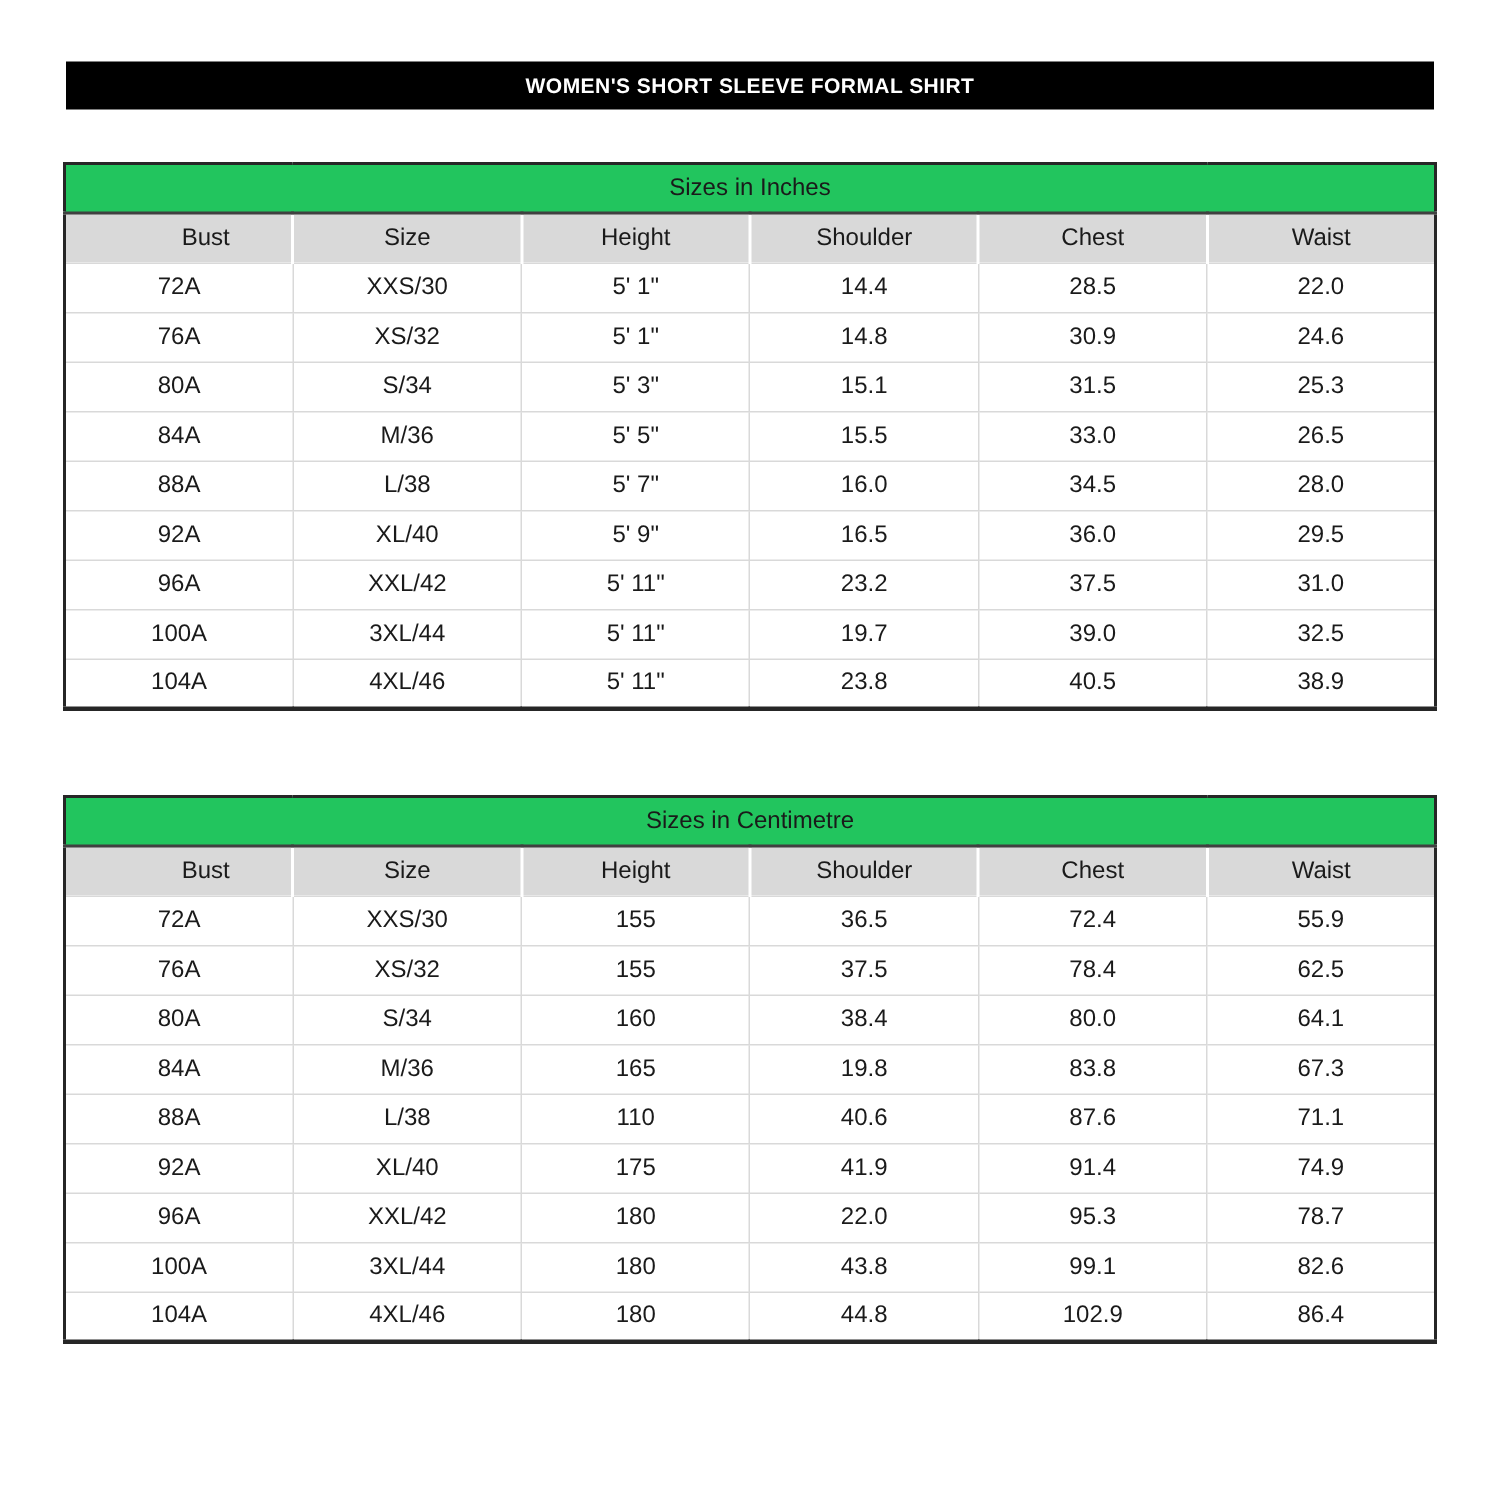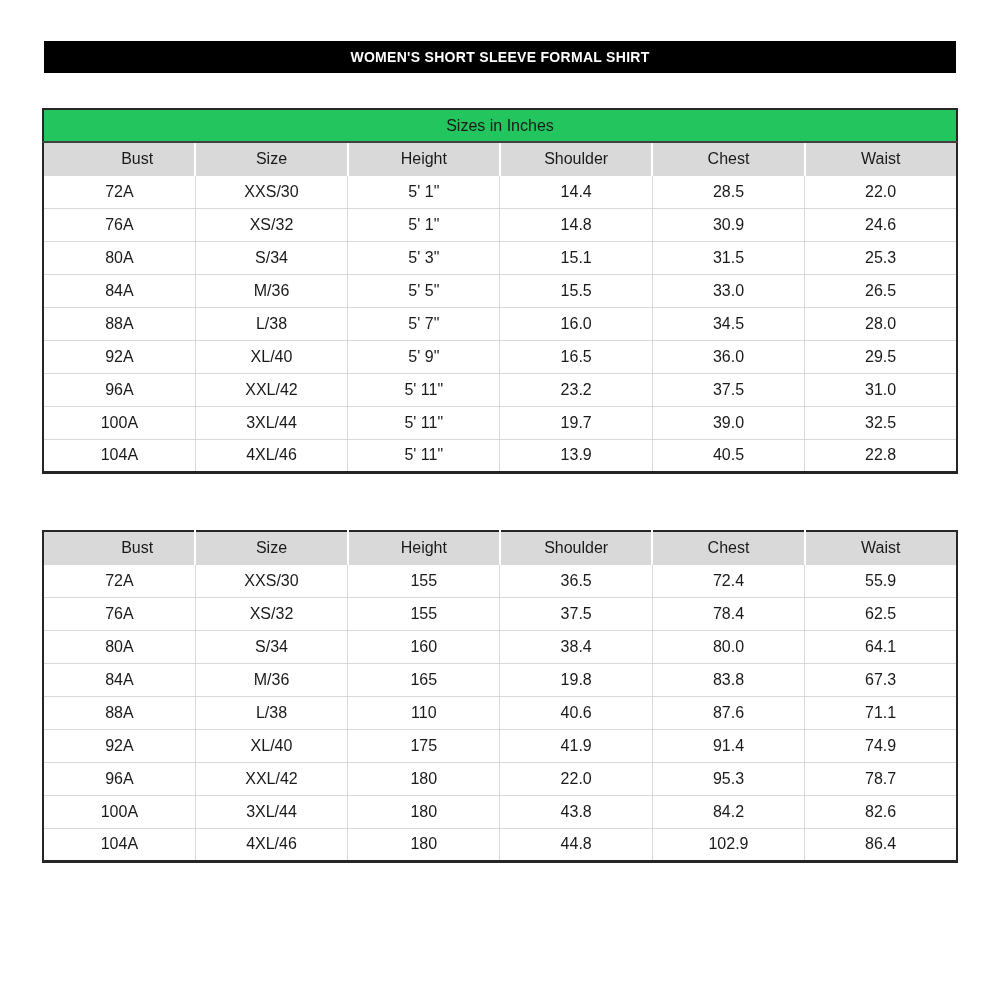--- a/index.html
+++ b/index.html
@@ -142,29 +142,32 @@
           <td>3XL/44</td>
           <td>5' 11"</td>
           <td>19.7</td>
           <td>39.0</td>
           <td>32.5</td>
         </tr>
         <tr>
           <td>104A</td>
           <td>4XL/46</td>
           <td>5' 11"</td>
-          <td>13.9</td>
+          <td>23.8</td>
           <td>40.5</td>
-          <td>22.8</td>
+          <td>38.9</td>
         </tr>
       </tbody>
   </table>
 
   <table class="size-table" id="table-cm">
     <thead>
+      <tr>
+        <th colspan="6" class="caption-cell">Sizes in Centimetre</th>
+      </tr>
       <tr class="header-row">
           <th>Bust</th>
           <th>Size</th>
           <th>Height</th>
           <th>Shoulder</th>
           <th>Chest</th>
           <th>Waist</th>
         </tr>
     </thead>
     <tbody>
@@ -222,21 +225,21 @@
           <td>180</td>
           <td>22.0</td>
           <td>95.3</td>
           <td>78.7</td>
         </tr>
         <tr>
           <td>100A</td>
           <td>3XL/44</td>
           <td>180</td>
           <td>43.8</td>
-          <td>84.2</td>
+          <td>99.1</td>
           <td>82.6</td>
         </tr>
         <tr>
           <td>104A</td>
           <td>4XL/46</td>
           <td>180</td>
           <td>44.8</td>
           <td>102.9</td>
           <td>86.4</td>
         </tr>

